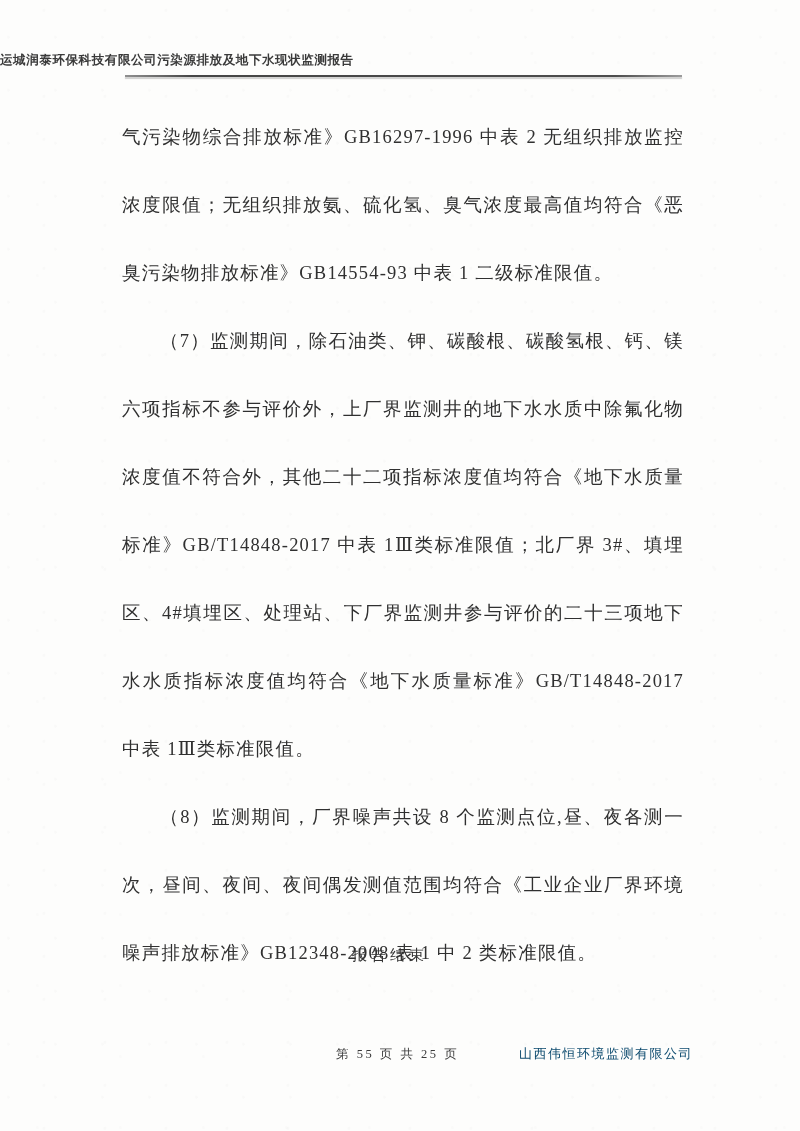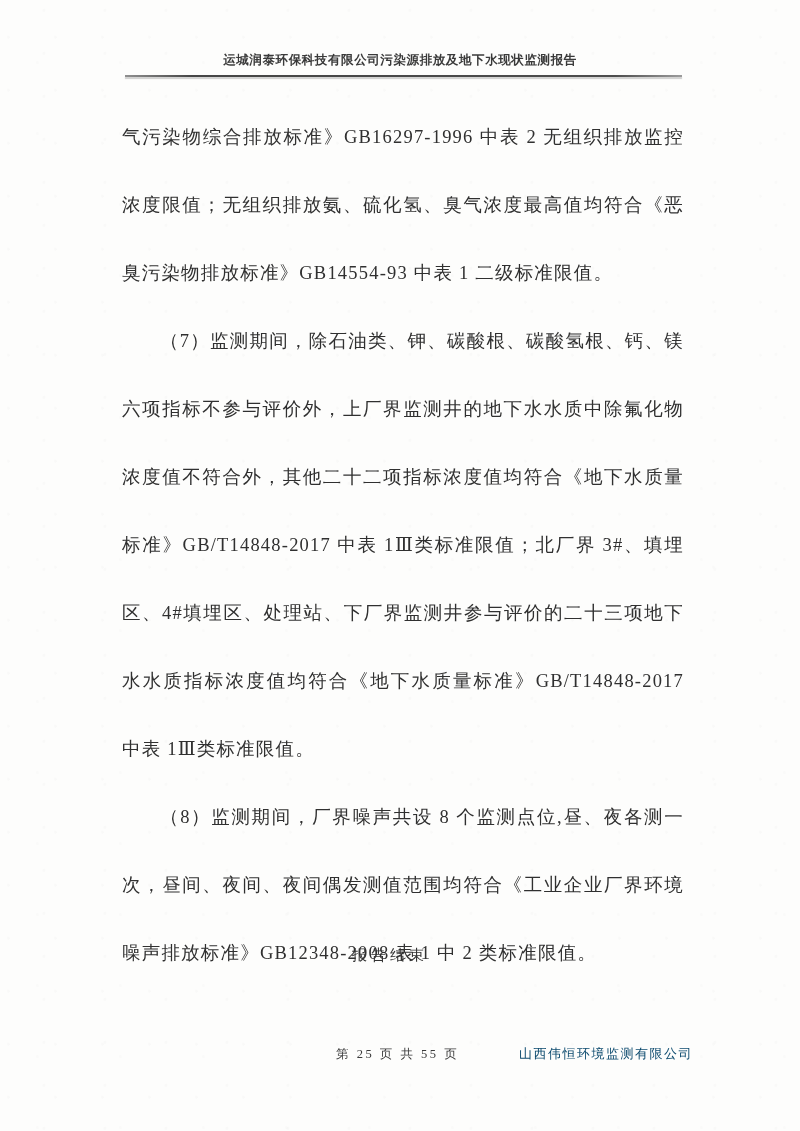--- a/index.html
+++ b/index.html
@@ -28,21 +28,21 @@
       radial-gradient(circle at 45% 88%, rgba(180,180,180,0.04) 0 1px, transparent 2px);
     background-size: 47px 53px, 61px 43px, 83px 71px;
     pointer-events: none;
   }
 
   .header-title {
     position: absolute;
     top: 52px;
     left: 0;
     right: 0;
-    text-align: center;
+    text-align: left;
     font-size: 12.5px;
     letter-spacing: 0.6px;
     color: #3a3a3a;
     font-weight: bold;
   }
   .header-rule {
     position: absolute;
     top: 75px;
     left: 125px;
     width: 557px;
@@ -128,17 +128,17 @@
     <p class="indent">（7）监测期间，除石油类、钾、碳酸根、碳酸氢根、钙、镁六项指标不参与评价外，上厂界监测井的地下水水质中除氟化物浓度值不符合外，其他二十二项指标浓度值均符合《地下水质量标准》GB/T14848-2017 中表 1Ⅲ类标准限值；北厂界 3#、填埋区、4#填埋区、处理站、下厂界监测井参与评价的二十三项地下水水质指标浓度值均符合《地下水质量标准》GB/T14848-2017 中表 1Ⅲ类标准限值。</p>
     <p class="indent">（8）监测期间，厂界噪声共设 8 个监测点位,昼、夜各测一次，昼间、夜间、夜间偶发测值范围均符合《工业企业厂界环境噪声排放标准》GB12348-2008 表 1 中 2 类标准限值。</p>
   </div>
 
   <div class="end-marker">
     <div class="end-dash left"></div>
     <div class="end-label">报告结束</div>
     <div class="end-dash right"></div>
   </div>
 
-  <div class="footer-pageinfo">第 25 页 共 55 页</div>
+  <div class="footer-pageinfo">第 55 页 共 25 页</div>
 
   <div class="footer-company">山西伟恒环境监测有限公司</div>
 
 </div>
 
 </body></html>

